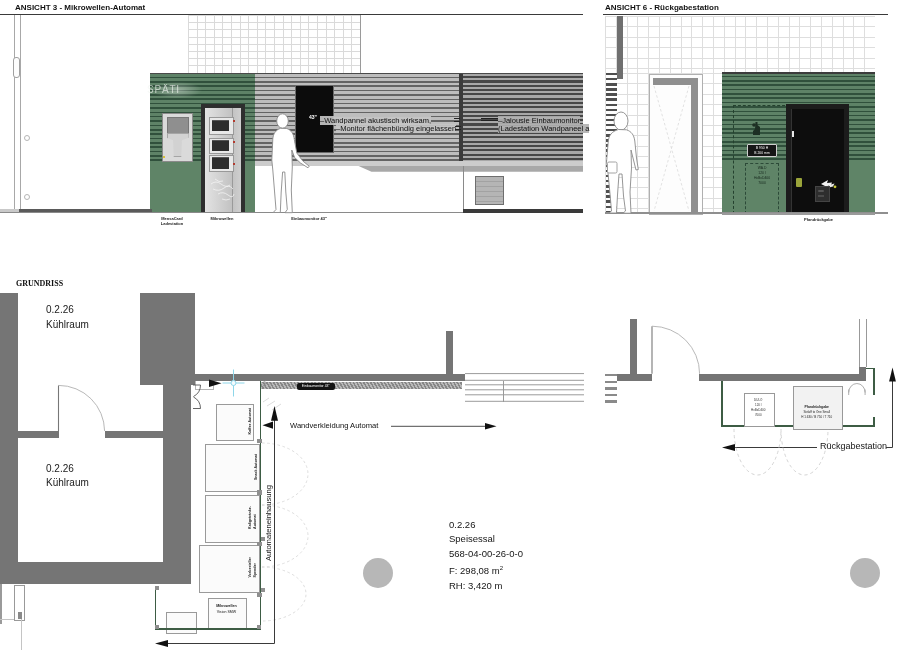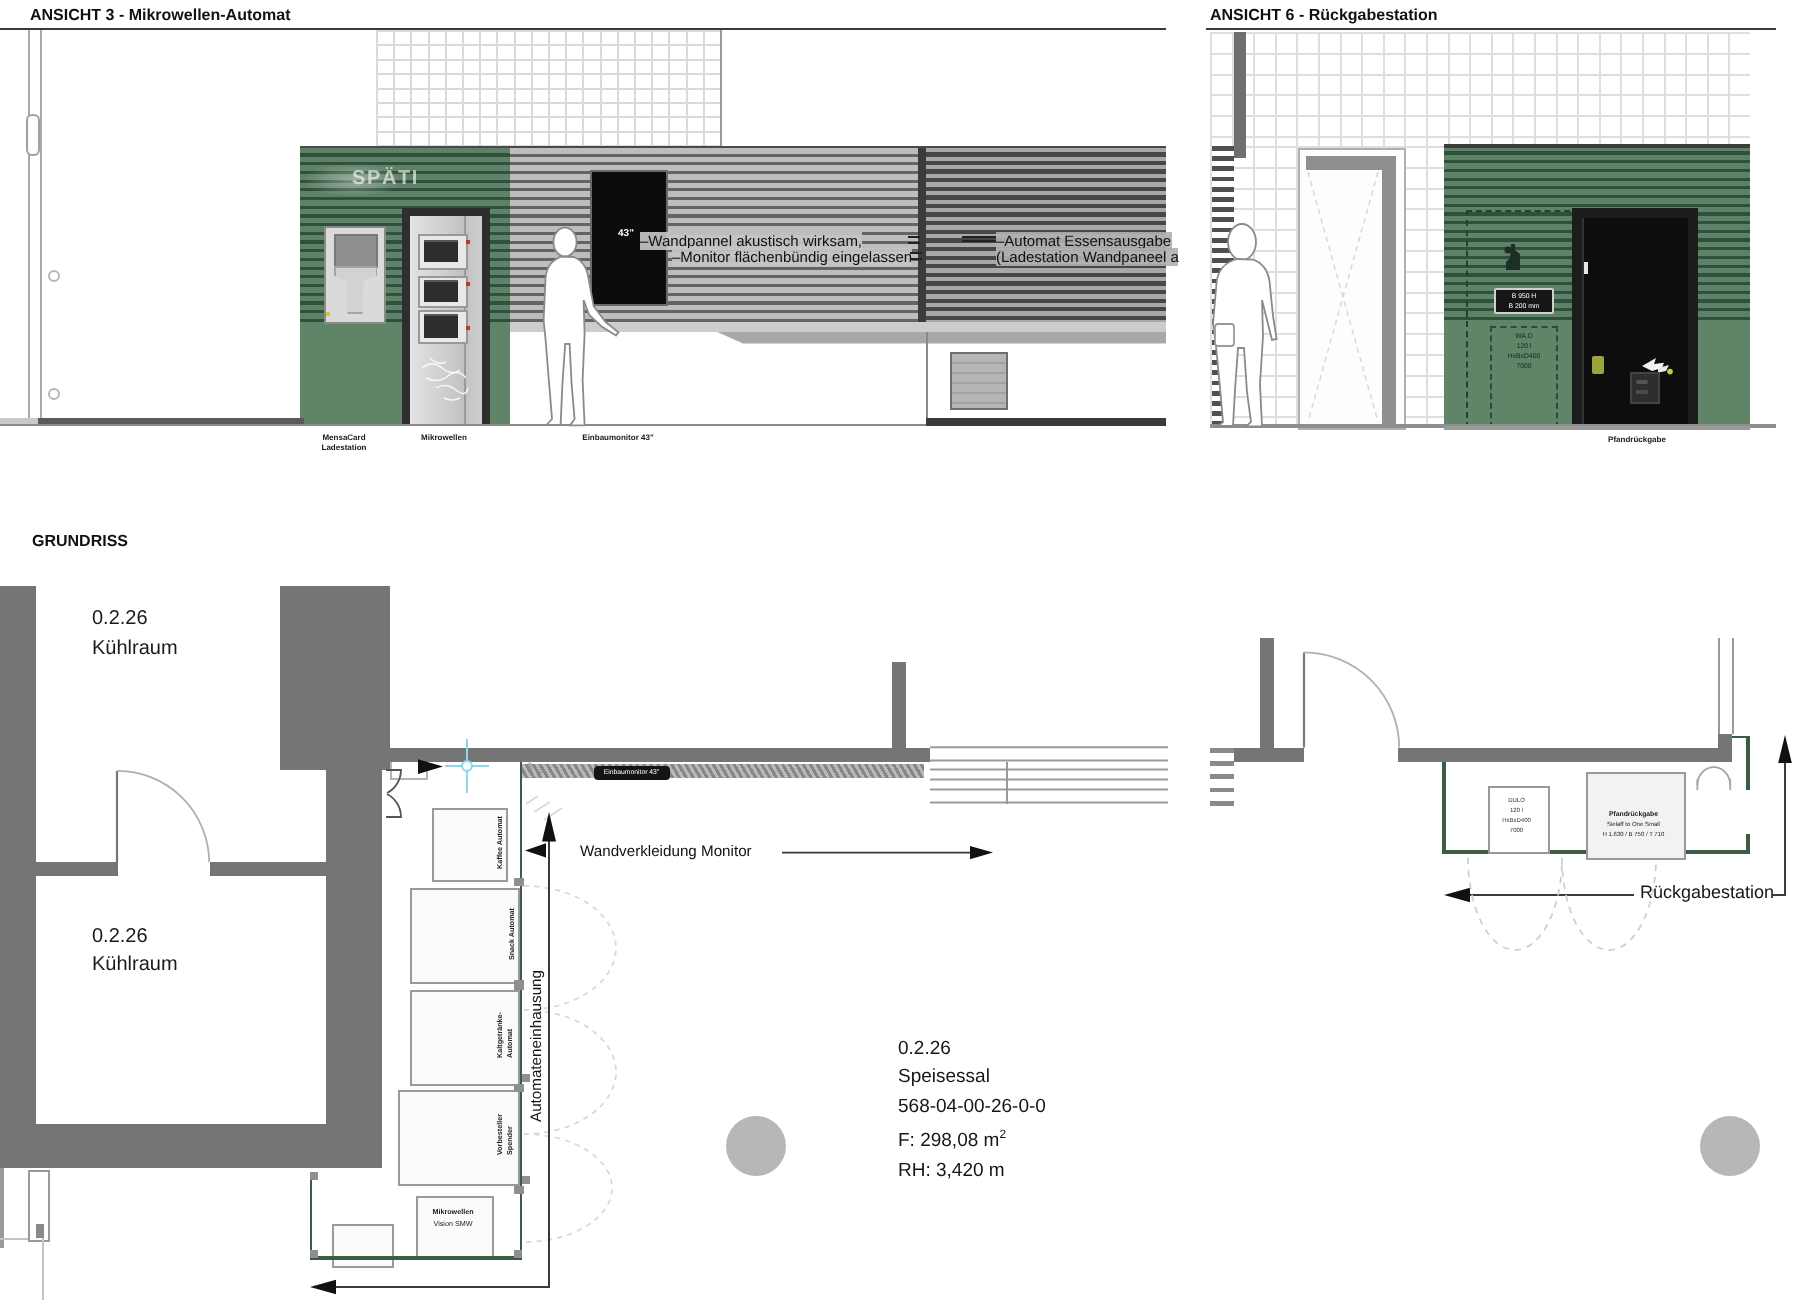--- a/index.html
+++ b/index.html
@@ -28,21 +28,21 @@
  background-image:repeating-linear-gradient(90deg,#dadada 0 1px,transparent 1px 8.6px),repeating-linear-gradient(180deg,#dadada 0 1px,transparent 1px 7.2px);"></div>
 
 <div class="abs" style="left:150px;top:72.6px;width:433px;height:1.8px;background:#4a4a4a;"></div>
 
 <div class="abs" style="left:150px;top:74.4px;width:105px;height:86.6px;background:repeating-linear-gradient(180deg,#5e8267 0 2.75px,#30503c 2.75px 4.35px);"></div>
 
 <div class="abs" style="left:150px;top:161px;width:105px;height:52px;background:#5f8467;"></div>
 
 <div class="abs" style="left:150px;top:74.4px;width:105px;height:50px;background:radial-gradient(ellipse 36px 12px at 27px 16px,rgba(255,255,255,0.38),rgba(255,255,255,0) 70%);"></div>
 
-<div class="abs" style="left:176px;top:84px;font-size:10px;font-weight:bold;letter-spacing:0.8px;color:rgba(240,245,240,0.68);">SPÄTI</div>
+<div class="abs" style="left:147px;top:84px;font-size:10px;font-weight:normal;letter-spacing:0.8px;color:rgba(240,245,240,0.68);">SPÄTI</div>
 
 <div class="abs" style="left:162px;top:113px;width:29px;height:46.5px;background:#dadada;border:1px solid #8a8a8a;"></div>
 
 <div class="abs" style="left:166.5px;top:117px;width:20px;height:14.5px;background:#8f8f8f;border:1px solid #777;"></div>
 
 <div class="abs" style="left:166.5px;top:133px;width:20px;height:22px;background:#d2d2d2;border:1px solid #a5a5a5;clip-path:polygon(0 0,100% 0,100% 20%,70% 30%,67% 100%,33% 100%,30% 30%,0 20%);"></div>
 
 <div class="abs" style="left:162.5px;top:155.5px;width:2px;height:2.5px;background:#d8c23a;"></div>
 
 <div class="abs" style="left:200.5px;top:103.5px;width:44.5px;height:109.5px;background:#2e2e2e;"></div>
@@ -80,21 +80,21 @@
 <div class="abs" style="left:358px;top:165.8px;width:225px;height:6px;background:#a8a8a8;clip-path:polygon(0 0,100% 0,100% 100%,6% 100%);"></div>
 
 <div class="abs" style="left:294.5px;top:84.5px;width:37px;height:66px;background:#0c0c0c;border:1px solid #6a6a6a;"></div>
 
 <div class="abs" style="left:294.5px;top:114px;width:37px;text-align:center;font-size:5px;font-weight:bold;color:#fff;opacity:0.999;">43"</div>
 
 <div class="abs" style="left:320px;top:116.2px;font-size:7.5px;color:#101010;"><span style="background:rgba(196,196,196,0.92);">–Wandpannel akustisch wirksam,</span></div>
 
 <div class="abs" style="left:336px;top:124px;font-size:7.5px;color:#101010;"><span style="background:rgba(196,196,196,0.92);">–Monitor flächenbündig eingelassen</span></div>
 
-<div class="abs" style="left:498px;top:116.2px;font-size:7.5px;color:#101010;"><span style="background:rgba(176,176,176,0.9);">–Automat Essensausgabe</span></div>
+<div class="abs" style="left:498px;top:116.2px;font-size:7.5px;color:#101010;"><span style="background:rgba(176,176,176,0.9);">–Jalousie Einbaumonitor</span></div>
 
 <div class="abs" style="left:498px;top:124px;font-size:7.5px;color:#101010;"><span style="background:rgba(176,176,176,0.9);">(Ladestation Wandpaneel a</span></div>
 
 <div class="abs" style="left:453.5px;top:118.4px;width:6px;height:0.9px;background:#222;"></div>
 <div class="abs" style="left:453.5px;top:120.8px;width:6px;height:0.9px;background:#222;"></div>
 <div class="abs" style="left:454.5px;top:126.2px;width:6px;height:0.9px;background:#222;"></div>
 <div class="abs" style="left:454.5px;top:128.6px;width:6px;height:0.9px;background:#222;"></div>
 <div class="abs" style="left:481px;top:117.6px;width:17px;height:0.9px;background:#222;"></div>
 <div class="abs" style="left:481px;top:120.2px;width:17px;height:0.9px;background:#222;"></div>
 
@@ -175,21 +175,21 @@
 
 <div class="abs" style="left:818px;top:189.5px;width:6px;height:2.5px;background:#555;border-radius:1px;"></div>
 <div class="abs" style="left:818px;top:194.5px;width:6px;height:2px;background:#4a4a4a;"></div>
 
 <div class="abs" style="left:605px;top:212.2px;width:283px;height:1.4px;background:#8f8f8f;"></div>
 
 <div class="abs" style="left:722px;top:213px;width:153px;height:2px;background:#9a9a9a;"></div>
 
 <div class="lbl" style="left:795px;top:216.5px;width:47px;">Pfandrückgabe</div>
 
-<div class="abs" style="left:16px;top:266px;font-size:8px;font-weight:bold;color:#111;">GRUNDRISS</div>
+<div class="abs" style="left:16px;top:279px;font-size:8px;font-weight:bold;color:#111;font-family:Liberation Serif, serif;">GRUNDRISS</div>
 
 <div class="abs" style="left:0px;top:293px;width:17.5px;height:291px;background:#757575;"></div>
 
 <div class="abs" style="left:140px;top:293px;width:55px;height:92px;background:#757575;"></div>
 
 <div class="abs" style="left:163px;top:385px;width:28px;height:177px;background:#757575;"></div>
 
 <div class="abs" style="left:0px;top:562px;width:191px;height:22px;background:#757575;"></div>
 
 <div class="abs" style="left:17.5px;top:431px;width:41px;height:6.5px;background:#757575;"></div>
@@ -269,21 +269,21 @@
 <div class="abs" style="left:261.2px;top:536.5px;width:4px;height:4px;background:#8f8f8f;"></div>
 
 <div class="abs" style="left:261.2px;top:587.5px;width:4px;height:4px;background:#8f8f8f;"></div>
 
 <div class="abs" style="left:261.2px;top:382px;width:200.8px;height:6.8px;background:repeating-linear-gradient(60deg,#b9b9b9 0 1.5px,#878787 1.5px 3px);"></div>
 
 <div class="abs" style="left:296.5px;top:383.2px;width:38.5px;height:6.4px;background:#141414;border-radius:2px;color:#fff;font-size:3.4px;text-align:center;line-height:6.4px;opacity:0.999;">Einbaumonitor 43"</div>
 
 <div class="abs" style="left:263px;top:380px;font-size:3px;color:#888;writing-mode:vertical-rl;transform:rotate(180deg);line-height:1.6;">AB/K<br>Fur</div>
 
-<div class="abs" style="left:290px;top:420.5px;font-size:7.6px;color:#111;">Wandverkleidung Monitor</div>
+<div class="abs" style="left:290px;top:420.5px;font-size:7.6px;color:#111;">Wandverkleidung Automat</div>
 
 <svg class="abs" style="left:465px;top:372px;" width="119" height="31" viewBox="0 0 119 31">
 <path d="M0 1.6 H119 M0 8.3 H119 M0 12.8 H119 M0 17.8 H119 M0 22.8 H119 M0 29.3 H119" stroke="#9b9b9b" stroke-width="1" fill="none"></path>
 </svg>
 
 <div class="abs" style="left:502.5px;top:380.5px;width:1px;height:21.5px;background:#999;"></div>
 
 <div class="abs" style="left:605px;top:373.5px;width:11.5px;height:29.5px;background:repeating-linear-gradient(180deg,#8a8a8a 0 2.4px,transparent 2.4px 6.6px);"></div>
 
 <div class="abs" style="left:721.4px;top:380.5px;width:1.6px;height:46px;background:#3d5c44;"></div>

